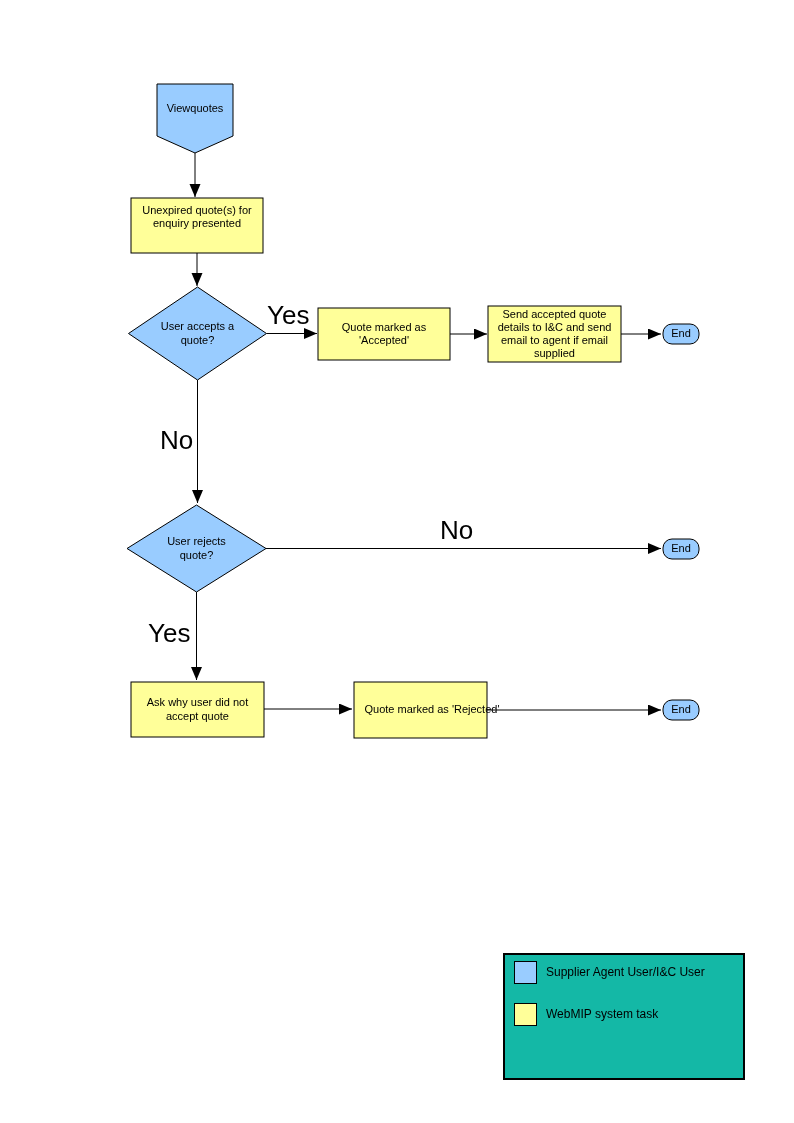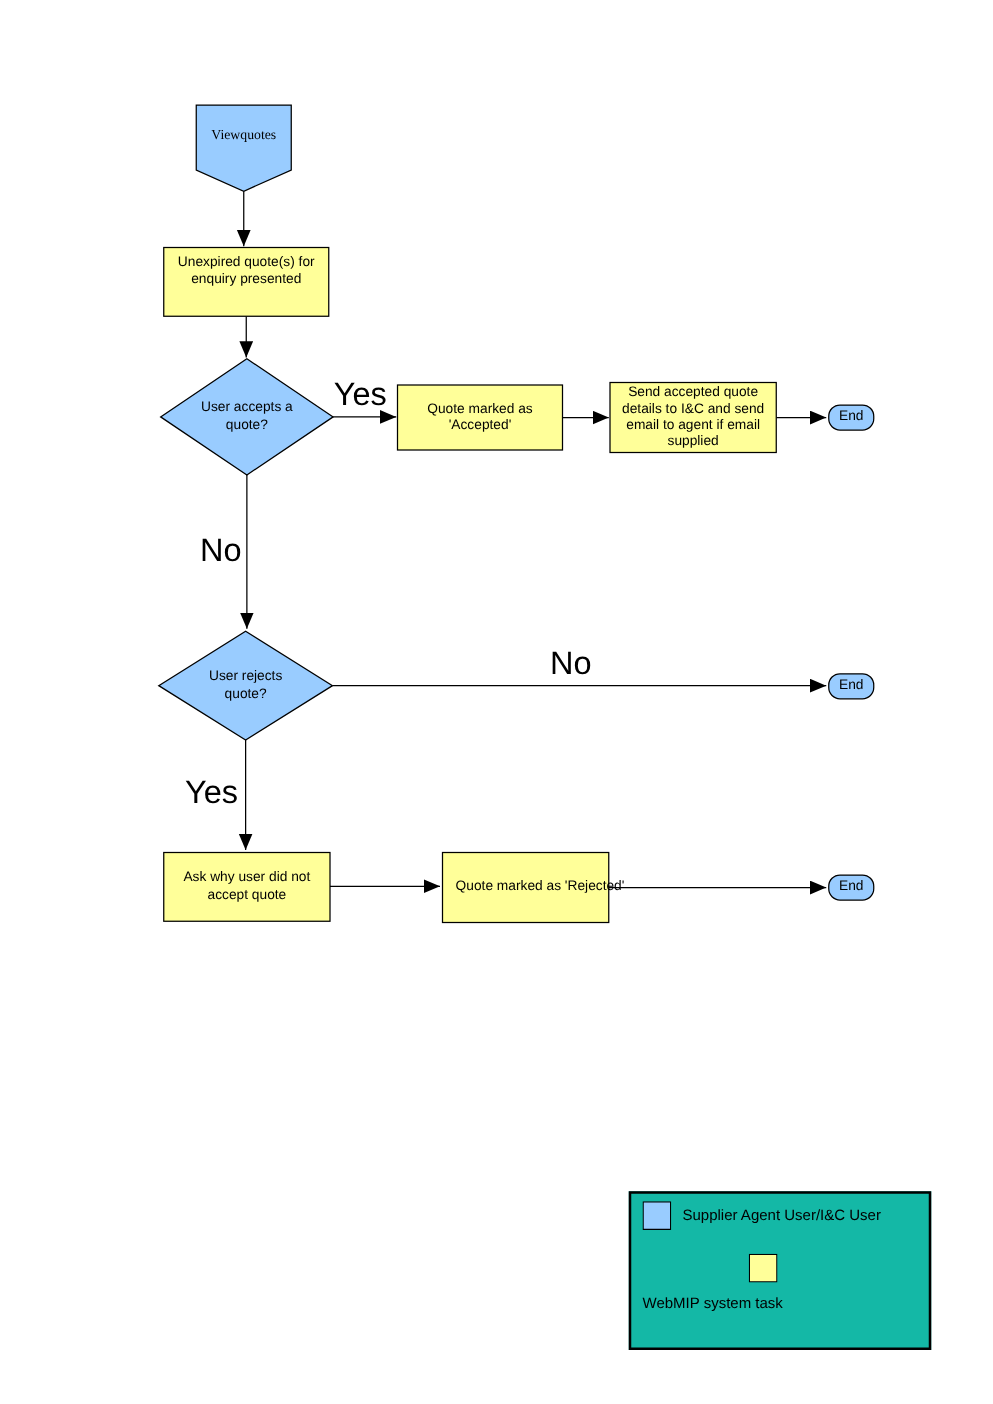--- a/index.html
+++ b/index.html
@@ -88,21 +88,21 @@
     <rect class="shape" x="354" y="682" width="133" height="56" fill="#FFFF99"></rect>
 
     <polygon class="shape" points="197.5,287 266.5,333.5 197.5,380 128.5,333.5" fill="#99CCFF"></polygon>
     <polygon class="shape" points="196.5,505 266,548.5 196.5,592 127,548.5" fill="#99CCFF"></polygon>
 
     <rect class="shape" x="663" y="324" width="36" height="20" rx="9" ry="9" fill="#99CCFF"></rect>
     <rect class="shape" x="663" y="539" width="36" height="20" rx="9" ry="9" fill="#99CCFF"></rect>
     <rect class="shape" x="663" y="700" width="36" height="20" rx="9" ry="9" fill="#99CCFF"></rect>
   </svg>
 
-  <div class="lbl" style="left:157px; top:84px; width:76px; height:50px;font-family:Liberation Serif, serif;">Viewquotes</div>
+  <div class="lbl" style="left:157px; top:84px; width:76px; height:50px;">Viewquotes</div>
 
   <div class="lbl" style="left:133px; top:198px; width:128px; height:38px;">Unexpired quote(s) for enquiry presented</div>
 
   <div class="lbl" style="left:152px; top:287px; width:91px; height:93px;">User accepts a quote?</div>
 
   <div class="lbl" style="left:320px; top:308px; width:128px; height:52px;text-align:center;">Quote marked as 'Accepted'</div>
 
   <div class="lbl" style="left:490px; top:306px; width:129px; height:56px;">Send accepted quote details to I&amp;C and send email to agent if email supplied</div>
 
   <div class="lbl" style="left:663px; top:324px; width:36px; height:20px;">End</div>
@@ -122,21 +122,21 @@
   <div class="edge-lbl" style="left:440px; top:516px;">No</div>
   <div class="edge-lbl" style="left:148px; top:619px;">Yes</div>
 
   <div class="legend">
     <div class="legend-row" style="top:6px;">
       <svg width="23" height="23">
         <rect x="0.5" y="0.5" width="22" height="22" stroke="#000000" stroke-width="1" fill="#99CCFF"></rect>
       </svg>
       <div class="legend-label">Supplier Agent User/I&amp;C User</div>
     </div>
-    <div class="legend-row" style="top:48px;flex-direction:column;">
+    <div class="legend-row" style="top:48px;">
       <svg width="23" height="23">
         <rect x="0.5" y="0.5" width="22" height="22" stroke="#000000" stroke-width="1" fill="#FFFF99"></rect>
       </svg>
       <div class="legend-label">WebMIP system task</div>
     </div>
   </div>
 
 </div>
 
 </body></html>

